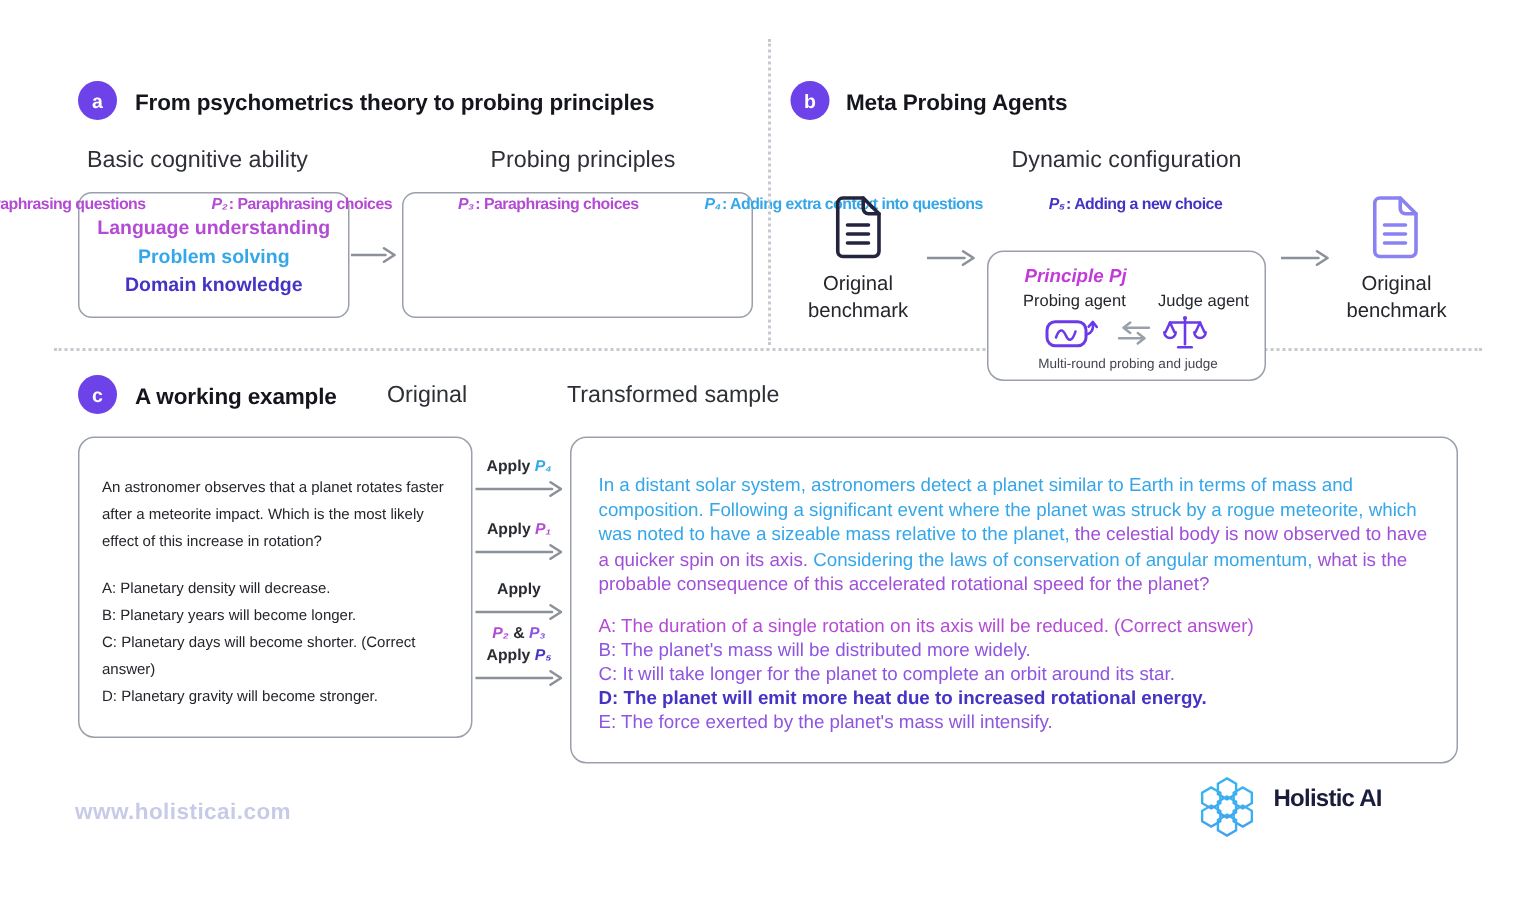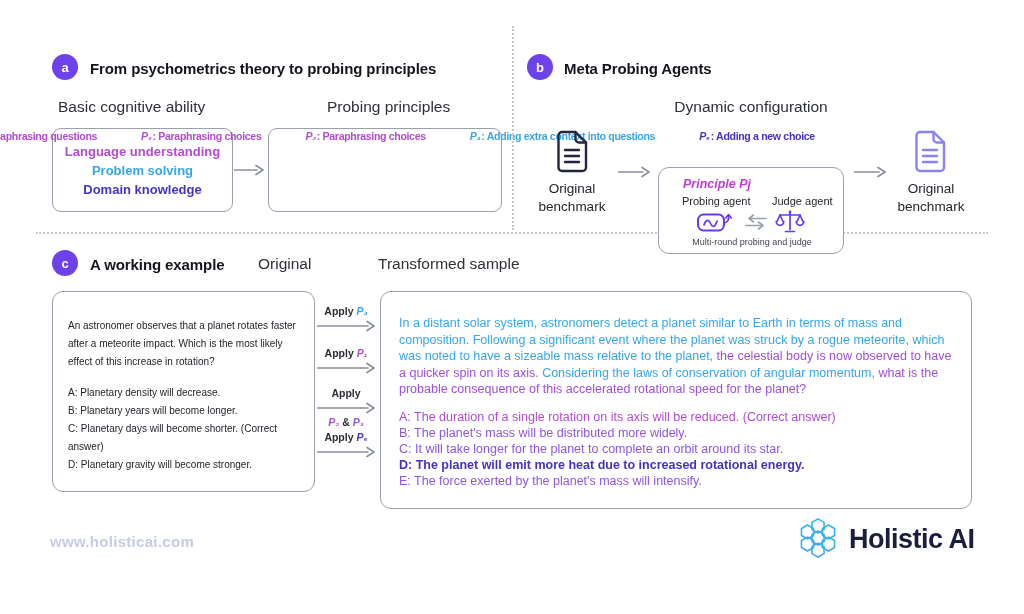--- a/index.html
+++ b/index.html
@@ -26,21 +26,21 @@
   .cfg-caption{font-size:9px;color:#43454e;text-align:center;}
   .qbox{font-size:10px;color:#23252b;line-height:18px;padding:25px 10px 0 15px;box-sizing:border-box;}
   .qbox .choices{margin-top:13px;}
   .tbox{font-size:12.5px;line-height:16.5px;padding:23px 18px 0 18px;box-sizing:border-box;}
   .tbox .tchoices{margin-top:11px;line-height:16px;}
   .bold{font-weight:bold;}
   .applbl{width:58px;text-align:center;font-size:10.5px;font-weight:bold;color:#2a2c33;white-space:nowrap;}
   .applbl i{font-style:italic;}
   .aamp{color:#2a2c33;}
   .url{font-size:15px;font-weight:bold;color:#c7cbe7;letter-spacing:0.3px;}
-  .brand{font-size:27px;font-weight:bold;color:#1b1d3c;letter-spacing:-0.5px;white-space:nowrap;}
+  .brand{font-size:16px;font-weight:bold;color:#1b1d3c;letter-spacing:-0.5px;white-space:nowrap;}
   .icon-stroke{fill:none;stroke-linecap:round;stroke-linejoin:round;}
 </style>
 </head>
 <body>
 
 <div class="canvas">
 
   <div class="abs badge" style="left:52px;top:54px;">a</div>
   <div class="abs sec-title" style="left:90px;top:60px;">From psychometrics theory to probing principles</div>
   <div class="abs heading" style="left:58px;top:98px;">Basic cognitive ability</div>
@@ -52,22 +52,22 @@
     <div class="ability" style="color: rgb(68, 51, 196);">Domain knowledge</div>
   </div>
 
   <svg class="abs arr" style="left:234px;top:164px;" width="30" height="12" viewBox="0 0 30 12">
     <path d="M0 6 H23"></path>
       <path d="M22 1.5 L29 6 L22 10.5"></path>
   </svg>
 
   <div class="abs bx r8 princ-box" style="left:268px;top:128px;width:234px;height:84px;">
     <div class="pline" style="color: rgb(180, 75, 212);"><i>P₁</i><span>: Paraphrasing questions</span></div>
+    <div class="pline" style="color: rgb(180, 75, 212);"><i>P₂</i><span>: Paraphrasing choices</span></div>
     <div class="pline" style="color: rgb(180, 75, 212);"><i>P₃</i><span>: Paraphrasing choices</span></div>
-    <div class="pline" style="color: rgb(180, 75, 212);"><i>P₂</i><span>: Paraphrasing choices</span></div>
     <div class="pline" style="color: rgb(53, 167, 233);"><i>P₄</i><span>: Adding extra context into questions</span></div>
     <div class="pline" style="color: rgb(68, 51, 196);"><i>P₅</i><span>: Adding a new choice</span></div>
   </div>
 
   <div class="abs vdot" style="left:512px;top:26px;height:204px;"></div>
   <div class="abs hdot" style="left:36px;top:232px;width:952px;"></div>
 
   <div class="abs badge" style="left:527px;top:54px;">b</div>
   <div class="abs sec-title" style="left:564px;top:60px;">Meta Probing Agents</div>
   <div class="abs heading" style="left:658px;top:98px;width:186px;text-align:center;">Dynamic configuration</div>

